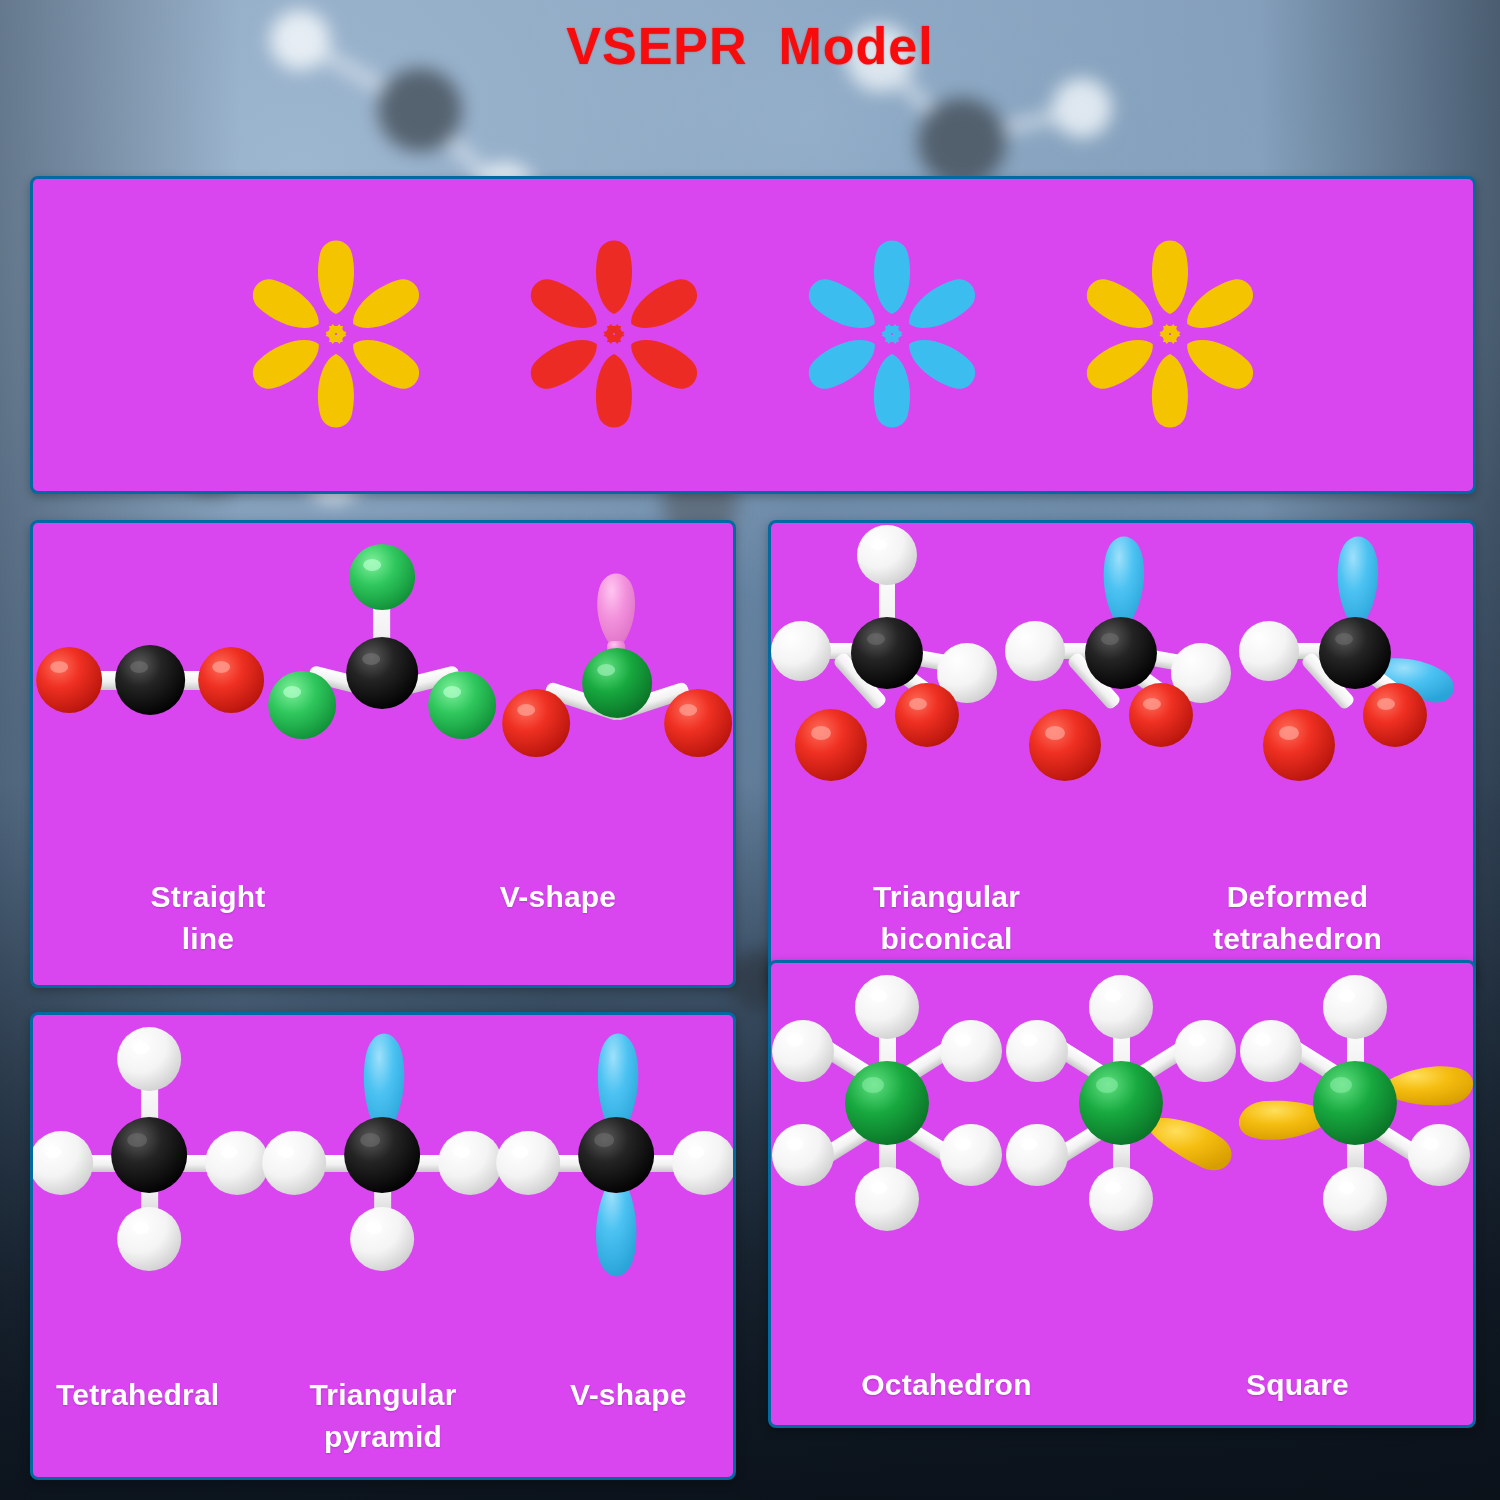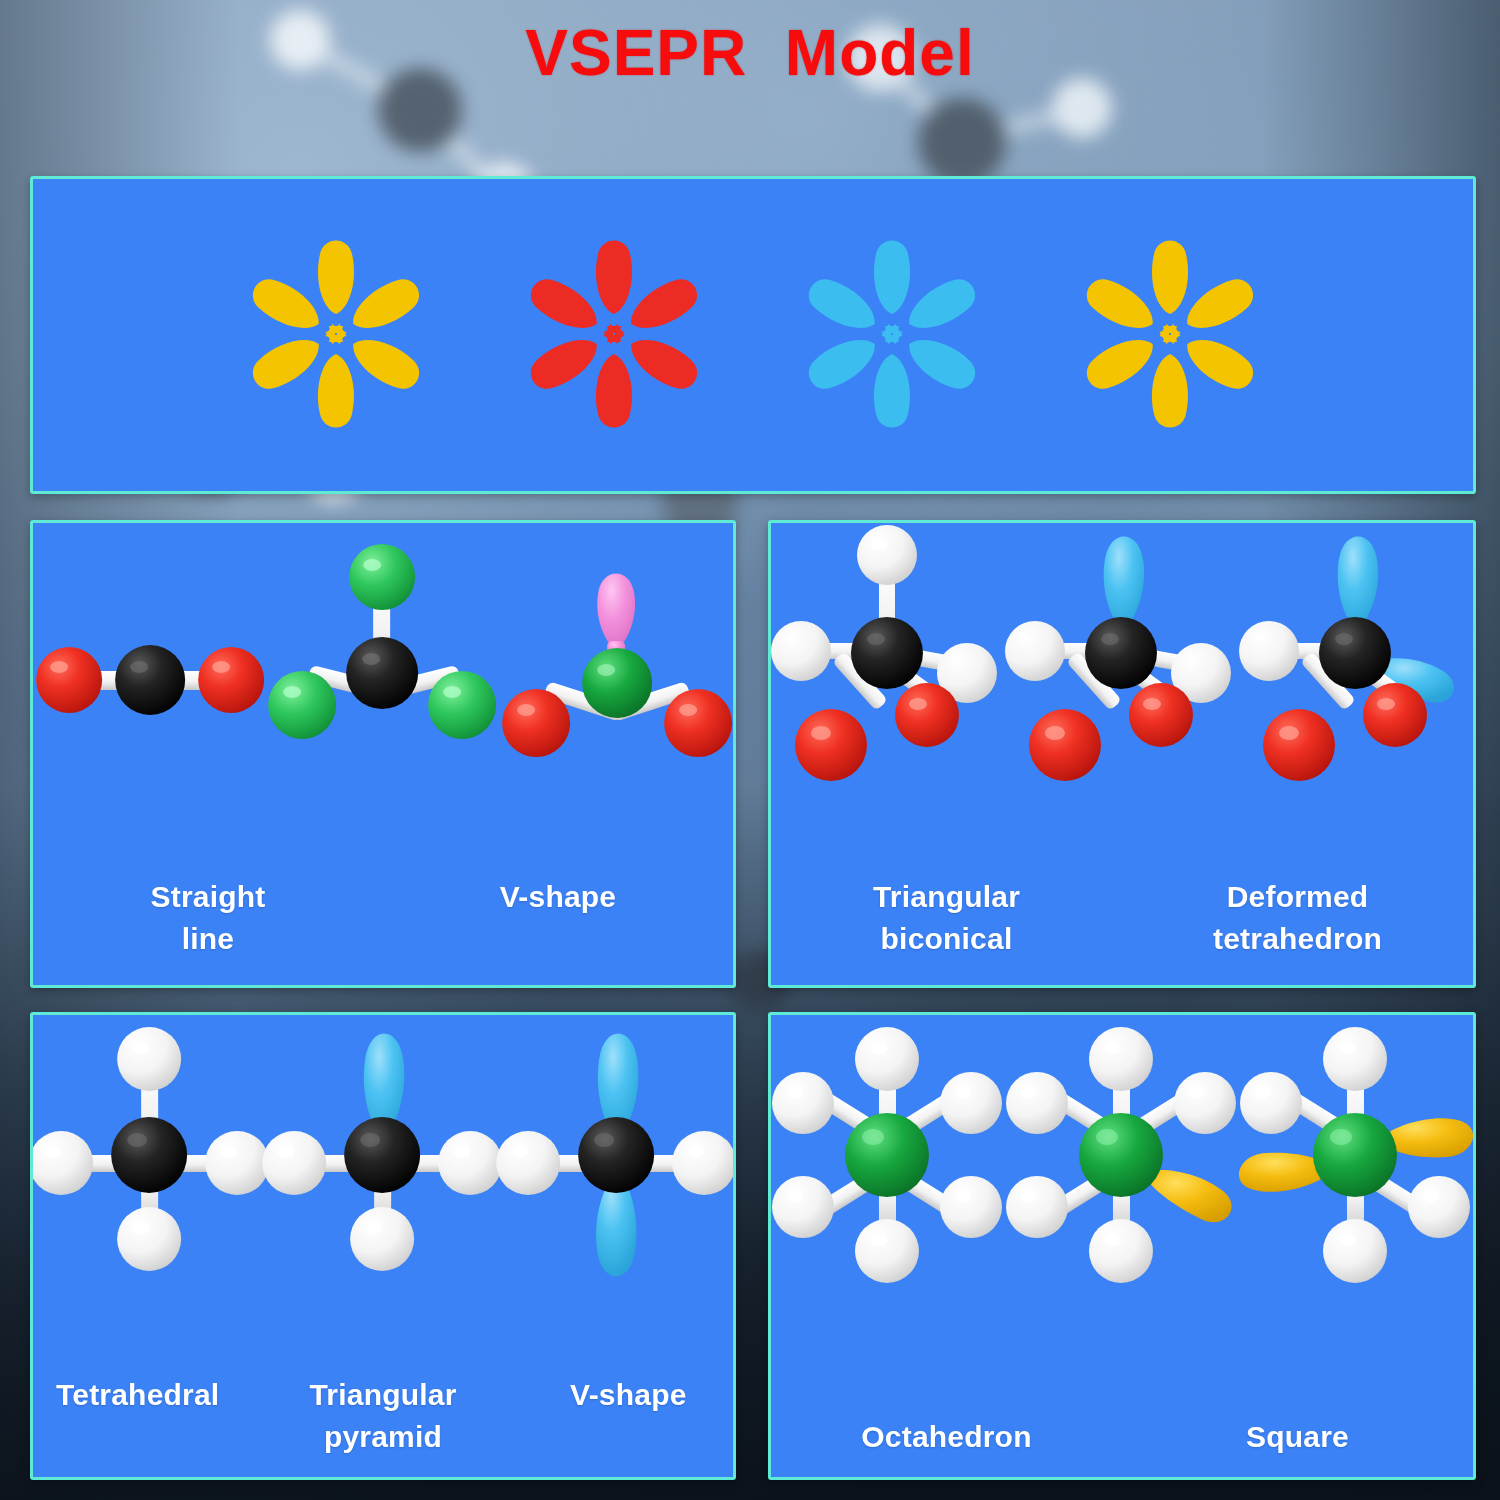--- a/index.html
+++ b/index.html
@@ -29,41 +29,41 @@
       linear-gradient(to bottom, rgba(16,26,37,0) 52%, rgba(14,23,33,.55) 78%, rgba(10,17,25,.92) 100%),
       linear-gradient(to right, rgba(14,23,33,.35) 0%, rgba(14,23,33,0) 16%, rgba(14,23,33,0) 84%, rgba(12,20,29,.45) 100%);
   }
 
   
   #page{position:absolute;inset:0;z-index:2;}
 
   #title{
     position:absolute;left:0;right:0;top:16px;
     text-align:center;
-    font-size:64px;font-weight:700;
+    font-size:52px;font-weight:700;
     color:#f60c0c;
     letter-spacing:1px;
     font-family:"Liberation Sans","DejaVu Sans",sans-serif;
     text-shadow:0 0 2px rgba(200,0,0,.45);
     white-space:pre;
   }
 
   .panel{
     position:absolute;
-    background:#3b82f6;
-    border:3px solid #5eead4;
-    border-radius:3px;
+    background:#d946ef;
+    border:3px solid #0369a1;
+    border-radius:8px;
     box-shadow:0 3px 10px rgba(0,0,0,.28);
     overflow:hidden;
   }
   #panel-lonepairs{left:30px;  top:176px;  width:1440px; height:312px;}
   #panel-linear   {left:30px;  top:520px;  width:700px;  height:462px;}
   #panel-trigonal {left:768px; top:520px;  width:702px;  height:462px;}
   #panel-tetra    {left:30px;  top:1012px; width:700px;  height:462px;}
-  #panel-octa     {left:768px; top:1012px; width:702px;  height:462px;}
+  #panel-octa     {left:768px; top:960px; width:702px;  height:462px;}
 
   .models{position:absolute;left:0;right:0;top:0;height:300px;}
   .labels{position:absolute;left:0;right:0;bottom:22px;display:flex;}
   .labels .lbl{
     flex:1;text-align:center;color:#ffffff;
     font-size:30px;font-weight:700;line-height:1.42;
     letter-spacing:.2px;
     text-shadow:0 1px 2px rgba(0,0,0,.18);
     white-space:pre-line;
   }

